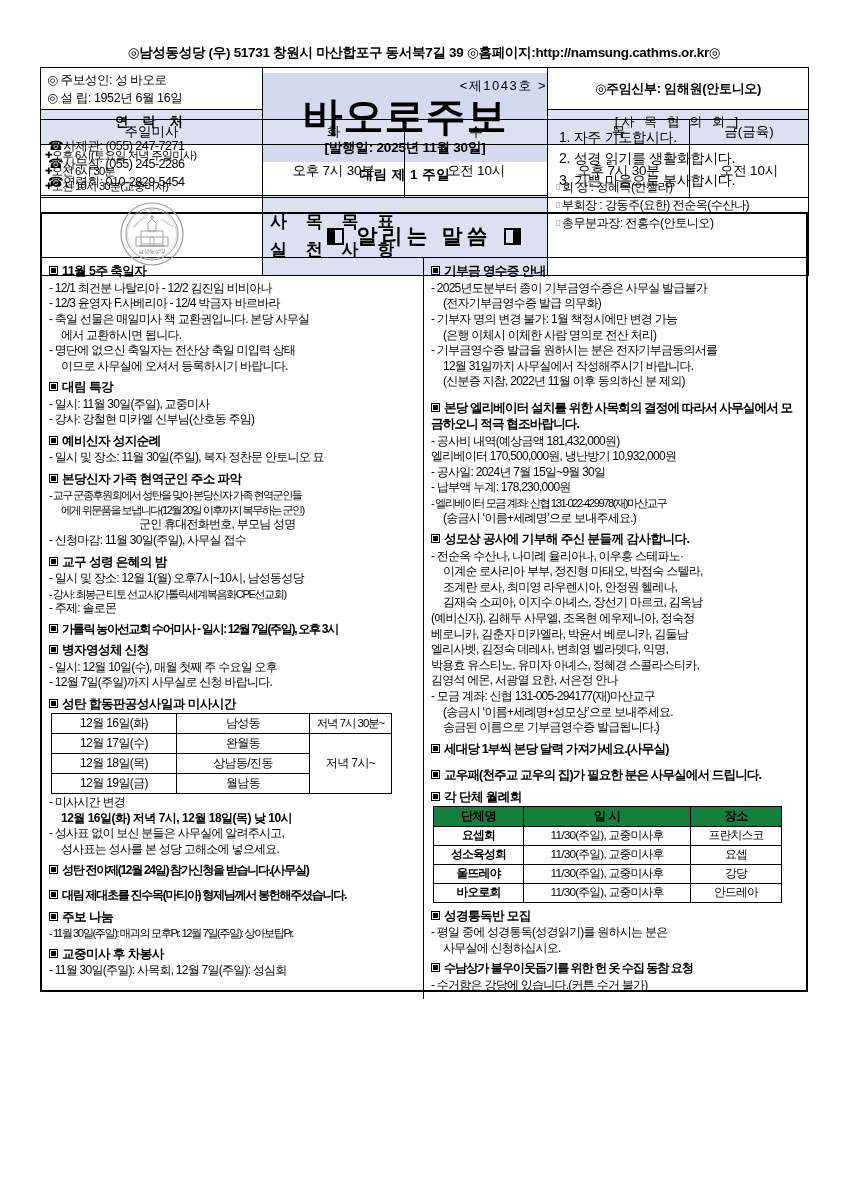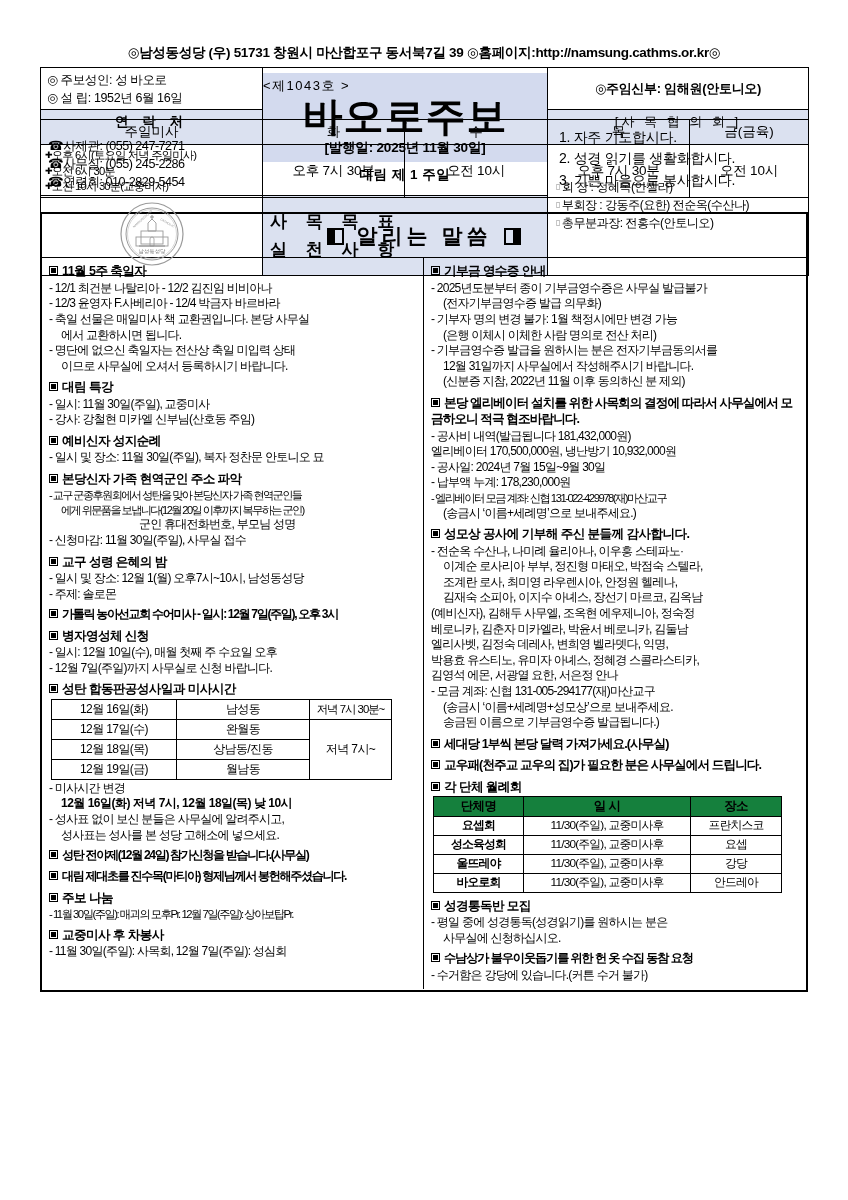--- a/index.html
+++ b/index.html
@@ -29,21 +29,21 @@
 
   .pat-cell { padding: 3px 6px 2px 6px; font-size: 12.5px; line-height: 1.45; letter-spacing: -0.4px; }
   .pat-cell div { white-space: nowrap; }
 
   .hdr-band { font-size: 13.5px; font-weight: bold; text-align: center; letter-spacing: 5px; padding: 2px 8px; }
 
   .contact { padding: 3px 4px 3px 7px; font-size: 12.6px; line-height: 1.42; letter-spacing: -0.5px; white-space: nowrap; }
 
   .masthead-box { padding: 0; }
   .mast-inner { background: #d3daee; padding: 4px 0 5px 0; }
-  .issue { text-align: left; font-size: 13px; letter-spacing: 1.5px; margin-bottom: 1px; }
+  .issue { text-align: right; font-size: 13px; letter-spacing: 1.5px; margin-bottom: 1px; }
   .bigtitle {
     text-align: center; font-size: 40px; font-weight: bold;
     letter-spacing: 1px; line-height: 1.0; margin: 1px 0 3px 0;
   }
   .pubdate { text-align: center; font-size: 13.5px; font-weight: bold; letter-spacing: -0.2px; }
   .season { text-align: center; font-size: 13.5px; font-weight: bold; padding: 4px 0 5px 0; letter-spacing: 0.5px; }
 
   .priest { font-size: 13px; font-weight: bold; text-align: center; padding: 4px 0; letter-spacing: -0.3px; white-space: nowrap; }
   .council-hd { font-size: 13px; text-align: center; padding: 3px 0; letter-spacing: 3px; }
   .council { padding: 3px 5px 3px 8px; font-size: 12.2px; line-height: 1.5; letter-spacing: -0.6px; white-space: nowrap; }
@@ -70,21 +70,21 @@
 
   .cols { display: flex; border-top: 1.5px solid #000; }
   .col { width: 50%; padding: 5px 6px 0 7px; }
   .col.left { border-right: 1.5px solid #000; }
 
   .sec { margin-bottom: 5px; }
   .sec-h {
     font-size: 12.6px; font-weight: bold; letter-spacing: -0.6px;
     line-height: 1.3; margin-bottom: 1px; white-space: nowrap;
   }
-  .sec-h.wrapok { white-space: normal; }
+  .sec-h.wrapok { white-space: normal; margin-top: 10px; }
   .bsq { display:inline-block; width:9px; height:9px; border:1.5px solid #000; position:relative; margin-right:4px; vertical-align:0px;}
   .bsq::before{content:"";position:absolute;left:1px;top:1px;right:1px;bottom:1px;background:#000;}
   ul.li { list-style: none; }
   ul.li li {
     font-size: 12px; line-height: 1.3; letter-spacing: -0.75px;
     padding-left: 12px; text-indent: -12px; white-space: nowrap;
   }
   ul.li li.cont { padding-left: 12px; text-indent: 0; }
   ul.li li.cont2 { padding-left: 90px; text-indent: 0; }
   .tight { letter-spacing: -1.35px; font-size: 11.6px; }
@@ -265,20 +265,21 @@
             <li class="cont tight" style="letter-spacing:-1.6px;font-size:11.2px">에게 위문품을 보냅니다(12월 20일 이후까지 복무하는 군인)</li>
             <li class="cont2 tight2">군인 휴대전화번호, 부모님 성명</li>
             <li class="tight2">- 신청마감: 11월 30일(주일), 사무실 접수</li>
           </ul>
         </div>
 
         <div class="sec">
           <div class="sec-h"><span class="bsq"></span><span>교구 성령 은혜의 밤</span></div>
           <ul class="li">
             <li class="tight">- 일시 및 장소: 12월 1(월) 오후7시~10시, 남성동성당</li>
+            <li class="tight" style="letter-spacing:-1.5px;font-size:11.2px">- 강사: 최봉근 티토 선교사(가톨릭세계복음화CPE선교회)</li>
             <li>- 주제: 솔로몬</li>
           </ul>
         </div>
 
         <div class="sec">
           <div class="sec-h tight" style="font-size:12.1px"><span class="bsq"></span><span>가톨릭 농아선교회 수어미사 - 일시: 12월 7일(주일), 오후 3시</span></div>
         </div>
 
         <div class="sec">
           <div class="sec-h"><span class="bsq"></span><span>병자영성체 신청</span></div>
@@ -360,21 +361,21 @@
             <li class="cont tight">(은행 이체시 이체한 사람 명의로 전산 처리)</li>
             <li class="tight">- 기부금영수증 발급을 원하시는 분은 전자기부금동의서를</li>
             <li class="cont tight">12월 31일까지 사무실에서 작성해주시기 바랍니다.</li>
             <li class="cont tight">(신분증 지참, 2022년 11월 이후 동의하신 분 제외)</li>
           </ul>
         </div>
 
         <div class="sec">
           <div class="sec-h wrapok" style="letter-spacing:-0.9px"><span class="bsq"></span><span>본당 엘리베이터 설치를 위한 사목회의 결정에 따라서 사무실에서 모금하오니 적극 협조바랍니다.</span></div>
           <ul class="li">
-            <li class="tight2">- 공사비 내역(발급됩니다 181,432,000원)</li>
+            <li class="tight2">- 공사비 내역(예상금액 181,432,000원)</li>
             <li class="cont tight2" style="padding-left:0">엘리베이터 170,500,000원, 냉난방기 10,932,000원</li>
             <li class="tight2">- 공사일: 2024년 7월 15일~9월 30일</li>
             <li class="tight2">- 납부액 누계: 178,230,000원</li>
             <li class="tight" style="letter-spacing:-1.5px;font-size:11.3px">- 엘리베이터 모금 계좌: 신협 131-022-429978(재)마산교구</li>
             <li class="cont tight">(송금시 ‘이름+세례명’으로 보내주세요.)</li>
           </ul>
         </div>
 
         <div class="sec">
           <div class="sec-h"><span class="bsq"></span><span>성모상 공사에 기부해 주신 분들께 감사합니다.</span></div>

